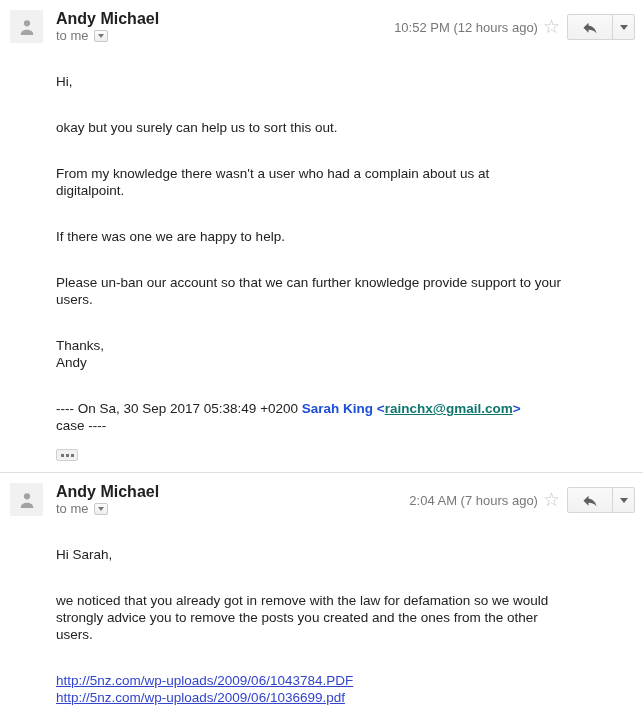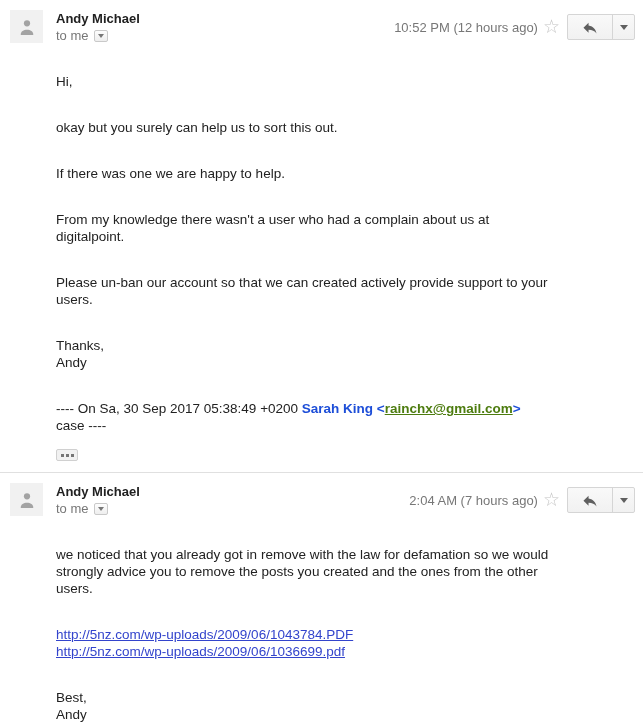--- a/index.html
+++ b/index.html
@@ -18,21 +18,21 @@
 
   
   .email-header { display: flex; padding: 10px 8px 0 10px; }
   .avatar {
     width: 33px; height: 33px; flex: none;
     background: #f1f1f1;
     display: flex; align-items: center; justify-content: center;
   }
   .header-main { margin-left: 13px; flex: 1 1 auto; min-width: 0; }
   .sender {
-    font-size: 13px; font-weight: bold; color: #212121;
+    font-size: 16px; font-weight: bold; color: #212121;
     line-height: 17px; white-space: nowrap;
   }
   .to-row { color: #777777; font-size: 13px; line-height: 17px; display: flex; align-items: center; }
   .to-caret-box {
     display: inline-flex; align-items: center; justify-content: center;
     width: 14px; height: 12px; margin-left: 5px;
     border: 1px solid #c9c9c9; border-radius: 2px;
     background: linear-gradient(#fdfdfd, #eeeeee);
     cursor: pointer;
   }
@@ -58,21 +58,21 @@
     width: 0; height: 0;
     border-left: 4px solid transparent; border-right: 4px solid transparent;
     border-top: 5px solid #5f5f5f;
   }
 
   
   .email-body { margin: 0 8px 0 56px; line-height: 17px; }
   .para { margin: 29px 0; }
   .quote-para { margin: 26px 0 15px 0; }
   a.body-link { color: #3344cc; text-decoration: underline; cursor: pointer; text-align: right; }
-  a.email-link { color: #4d7c0f; font-weight: bold; text-decoration: underline; cursor: pointer; }
+  a.email-link { color: #0f766e; font-weight: bold; text-decoration: underline; cursor: pointer; }
   .q-bold { font-weight: bold; color: #1d4ed8; }
 
   .trimmed-btn {
     margin-top: 13px; width: 22px; height: 12px;
     border: 1px solid #d0d0d0; border-radius: 2px;
     background: #f1f1f1;
     display: flex; align-items: center; justify-content: center; gap: 2px;
     cursor: pointer;
   }
   .trimmed-btn .dot { width: 3px; height: 3px; background: #757575; }
@@ -117,28 +117,28 @@
   </div>
 
   <div class="email-body">
     <div class="para">
       <div>Hi,</div>
     </div>
     <div class="para">
       <div>okay but you surely can help us to sort this out.</div>
     </div>
     <div class="para">
-      <div>If there was one we are happy to help.</div>
-    </div>
-    <div class="para">
       <div>From my knowledge there wasn't a user who had a complain about us at</div>
       <div>digitalpoint.</div>
     </div>
     <div class="para">
-      <div>Please un-ban our account so that we can created actively provide support to your</div>
+      <div>If there was one we are happy to help.</div>
+    </div>
+    <div class="para">
+      <div>Please un-ban our account so that we can further knowledge provide support to your</div>
       <div>users.</div>
     </div>
     <div class="para">
       <div>Thanks,</div>
       <div>Andy</div>
     </div>
     <div class="quote-para">
       <div><span>---- On Sa, 30 Sep 2017 05:38:49 +0200 </span><span class="q-bold">Sarah King </span><span class="q-bold">&lt;</span><a class="email-link">rainchx@gmail.com</a><span class="q-bold">&gt;</span></div>
       <div>case ----</div>
     </div>
@@ -178,20 +178,23 @@
         </div>
         <div class="btn-more">
           <span class="caret-md"></span>
         </div>
       </div>
     </div>
   </div>
 
   <div class="email-body">
     <div class="para">
+      <div>Hi Sarah,</div>
+    </div>
+    <div class="para">
       <div>we noticed that you already got in remove with the law for defamation so we would</div>
       <div>strongly advice you to remove the posts you created and the ones from the other</div>
       <div>users.</div>
     </div>
     <div class="para">
       <div><a class="body-link">http://5nz.com/wp-uploads/2009/06/1043784.PDF</a></div>
       <div><a class="body-link">http://5nz.com/wp-uploads/2009/06/1036699.pdf</a></div>
     </div>
     <div class="para">
       <div>Best,</div>

